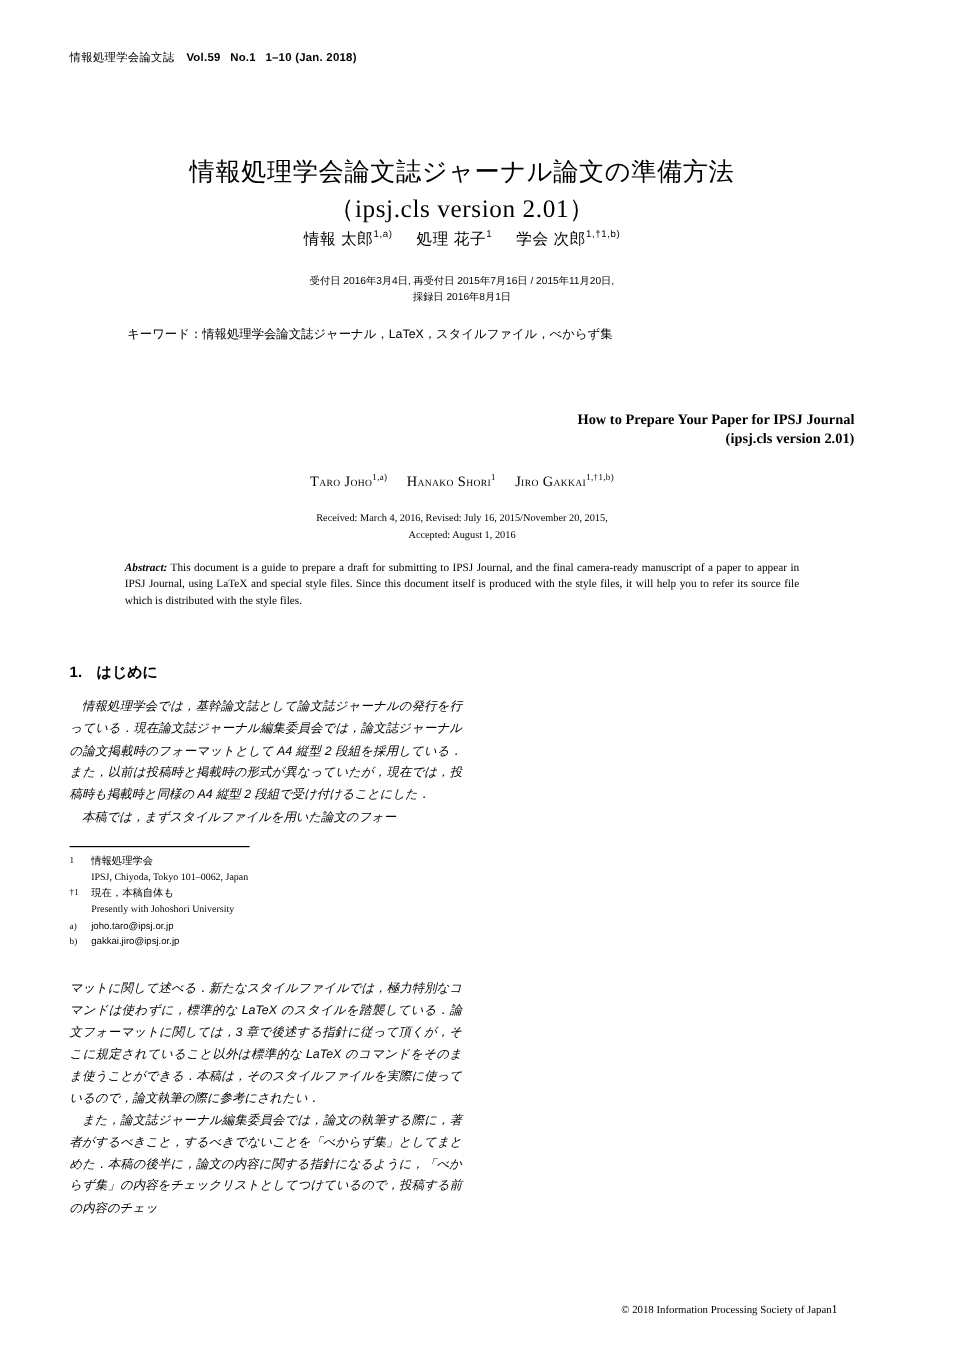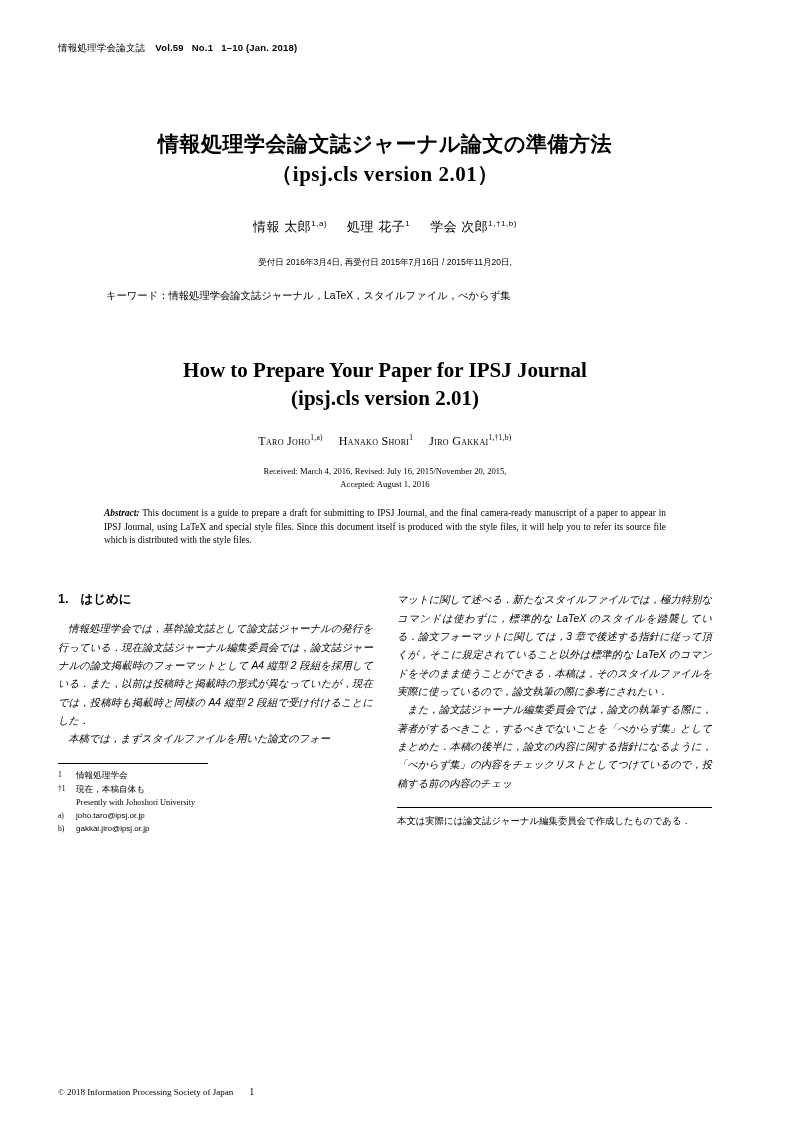--- a/index.html
+++ b/index.html
@@ -38,30 +38,29 @@
   .runhead .pages { font-weight: bold; margin-left: 8px; }
 
   
   .title-block {
     text-align: center;
     margin-top: 74px;
   }
   .jp-title {
     font-family: "Liberation Sans", sans-serif;
     font-size: 21px;
-    font-weight: bold;
+    font-weight: normal;
     line-height: 1.45;
     letter-spacing: 0.5px;
   }
   .jp-title .line2 { display: block; font-family: "Liberation Serif", serif; }
 
   .jp-authors {
     font-family: "Liberation Sans", sans-serif;
     font-size: 13px;
-    margin-top: 28px;
     letter-spacing: 0.5px;
   }
   .jp-authors .sep { display: inline-block; width: 20px; }
   sup { font-size: 0.62em; vertical-align: super; }
 
   .dates {
     font-family: "Liberation Sans", sans-serif;
     font-size: 8.5px;
     line-height: 1.5;
     margin-top: 20px;
@@ -81,22 +80,22 @@
     font-family: "Liberation Sans", sans-serif;
     font-size: 10.3px;
     line-height: 1.7;
     margin-top: 18px;
     padding: 0 48px;
     text-align: justify;
   }
 
   
   .en-title {
-    text-align: center;
-    font-size: 21px;
+    text-align: right;
+    font-size: 12px;
     font-weight: bold;
     line-height: 1.35;
     margin-top: 52px;
   }
   .en-authors {
     text-align: center;
     font-size: 12px;
     margin-top: 20px;
     letter-spacing: 0.3px;
   }
@@ -122,20 +121,21 @@
     margin-top: 14px;
     padding: 0 46px;
     text-align: justify;
   }
 
   
   .columns {
     margin-top: 44px;
     display: flex;
     gap: 24px;
+    flex-direction: column;
   }
   .col { width: 327px; }
   .sec-head {
     font-family: "Liberation Sans", sans-serif;
     font-size: 12.5px;
     font-weight: bold;
     margin: 0 0 12px 0;
   }
   .sec-head .num { margin-right: 12px; }
   .body-p {
@@ -173,27 +173,26 @@
     font-family: "Liberation Sans", sans-serif;
     font-size: 9.4px;
     line-height: 1.6;
     text-align: justify;
   }
 
   
   .footer {
     position: absolute;
     left: 58px;
-    right: 58px;
+    right: 72px;
     bottom: 26px;
     display: flex;
-    justify-content: flex-start;
+    justify-content: flex-end;
     align-items: baseline;
     font-size: 9px;
-    gap: 16px;
   }
   .footer .pageno { font-size: 10px; }
 
   
   .nowrap { white-space: nowrap; }
 </style>
 </head>
 <body>
 
 <div class="page">
@@ -207,20 +206,21 @@
       <span>情報処理学会論文誌ジャーナル論文の準備方法</span>
       <span class="line2">（ipsj.cls version 2.01）</span>
     </div>
 
     <div class="jp-authors">
       <span class="nowrap"><span>情報 太郎</span><sup>1,a)</sup></span><span class="sep"></span><span class="nowrap"><span>処理 花子</span><sup>1</sup></span><span class="sep"></span><span class="nowrap"><span>学会 次郎</span><sup>1,†1,b)</sup></span>
     </div>
 
     <div class="dates">
       <div>受付日 2016年3月4日, 再受付日 2015年7月16日 / 2015年11月20日,</div>
+      <div>採録日 2016年8月1日</div>
     </div>
   </div>
 
   <div class="jp-keywords">キーワード：情報処理学会論文誌ジャーナル，LaTeX，スタイルファイル，べからず集</div>
 
   <div class="en-title">
     <div>How to Prepare Your Paper for IPSJ Journal</div>
     <div>(ipsj.cls version 2.01)</div>
   </div>
 
@@ -249,20 +249,24 @@
       <p class="body-p">本稿では，まずスタイルファイルを用いた論文のフォー</p>
 
       <div class="col-left-foot">
         <hr class="fn-rule">
         <div class="footnotes">
           <div class="fn-row">
             <span class="fn-mark">1</span>
             <span class="fn-text fn-jp">情報処理学会</span>
           </div>
           <div class="fn-row">
+            <span class="fn-mark"></span>
+            <span class="fn-text">IPSJ, Chiyoda, Tokyo 101–0062, Japan</span>
+          </div>
+          <div class="fn-row">
             <span class="fn-mark">†1</span>
             <span class="fn-text fn-jp">現在，本稿自体も</span>
           </div>
           <div class="fn-row">
             <span class="fn-mark"></span>
             <span class="fn-text">Presently with Johoshori University</span>
           </div>
           <div class="fn-row">
             <span class="fn-mark">a)</span>
             <span class="fn-text mono">joho.taro@ipsj.or.jp</span>
@@ -272,24 +276,20 @@
             <span class="fn-text mono">gakkai.jiro@ipsj.or.jp</span>
           </div>
         </div>
       </div>
     </div>
 
     <div class="col">
       <p class="body-p" style="text-indent:0;">マットに関して述べる．新たなスタイルファイルでは，極力特別なコマンドは使わずに，標準的な LaTeX のスタイルを踏襲している．論文フォーマットに関しては，3 章で後述する指針に従って頂くが，そこに規定されていること以外は標準的な LaTeX のコマンドをそのまま使うことができる．本稿は，そのスタイルファイルを実際に使っているので，論文執筆の際に参考にされたい．</p>
       <p class="body-p">また，論文誌ジャーナル編集委員会では，論文の執筆する際に，著者がするべきこと，するべきでないことを「べからず集」としてまとめた．本稿の後半に，論文の内容に関する指針になるように，「べからず集」の内容をチェックリストとしてつけているので，投稿する前の内容のチェッ</p>
 
-      <div class="col-right-foot">
-        <hr class="fn-rule">
-        <div class="right-note">本文は実際には論文誌ジャーナル編集委員会で作成したものである．</div>
-      </div>
     </div>
 
   </div>
 
   <div class="footer">
     <span>© 2018 Information Processing Society of Japan</span>
     <span class="pageno">1</span>
   </div>
 
 </div>

